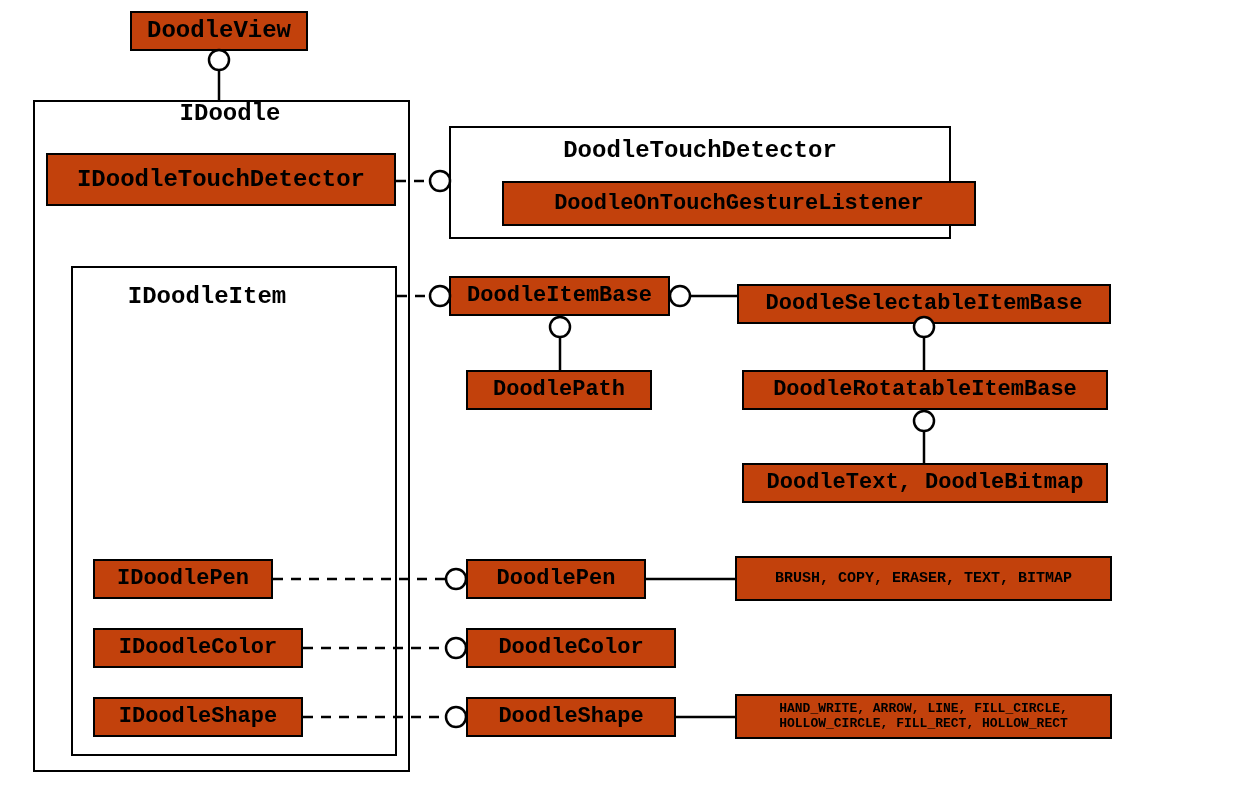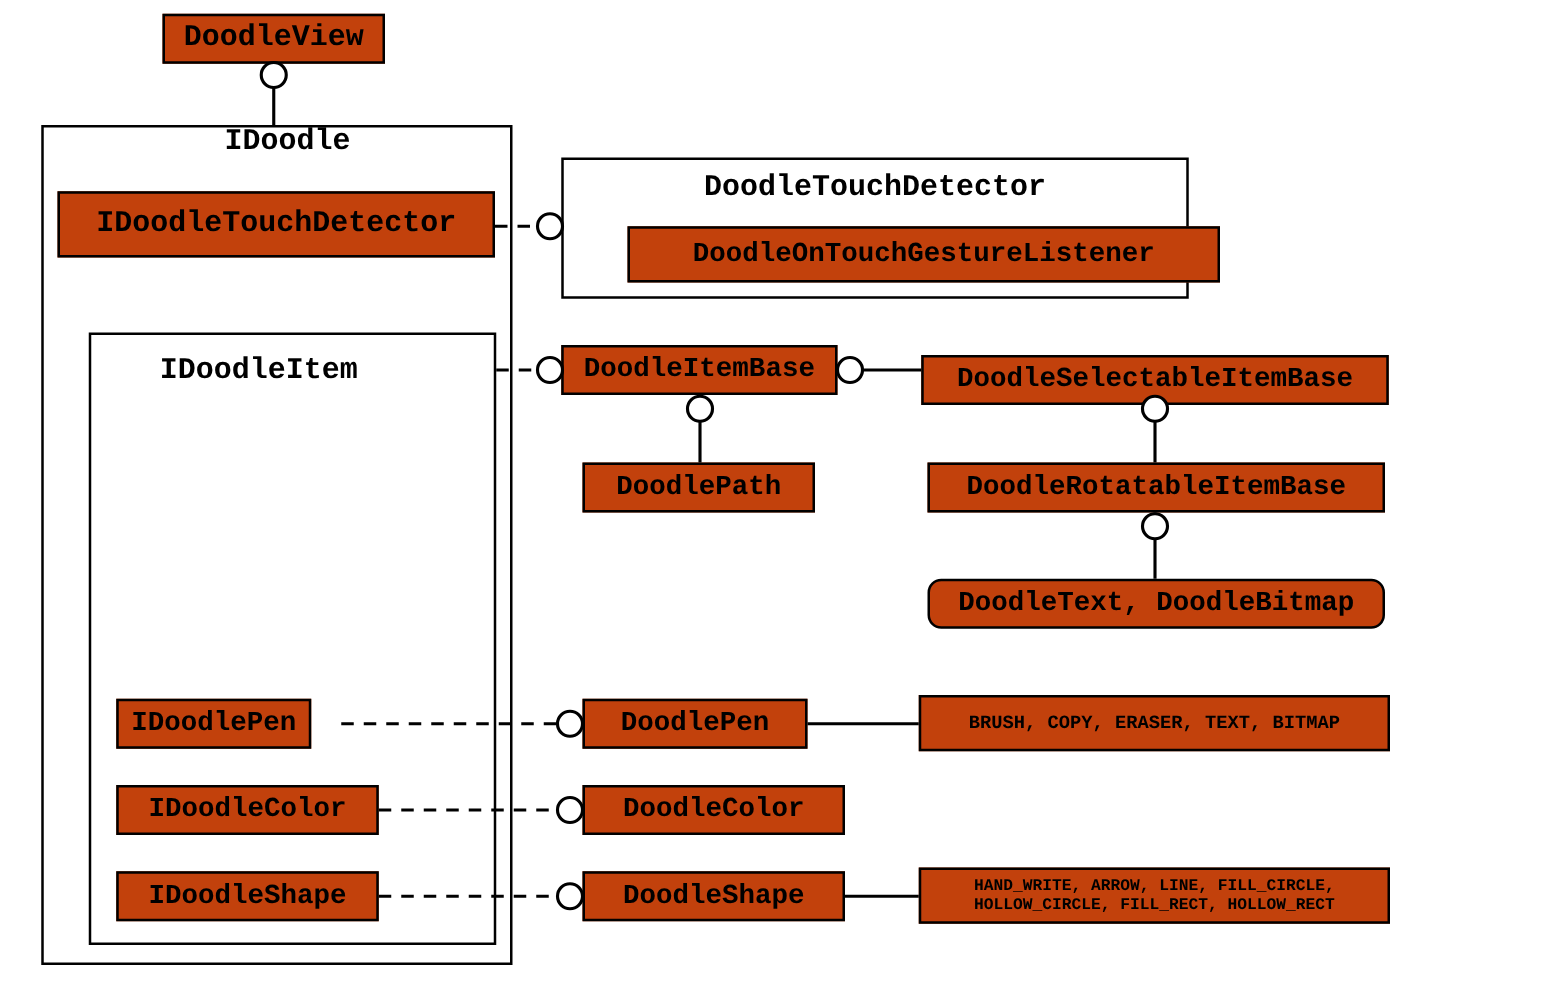--- a/index.html
+++ b/index.html
@@ -82,25 +82,25 @@
 </div>
 
 <div class="box fs-22" style="left:466px; top:370px; width:186px; height:40px;">
   <span>DoodlePath</span>
 </div>
 
 <div class="box fs-22" style="left:742px; top:370px; width:366px; height:40px;">
   <span>DoodleRotatableItemBase</span>
 </div>
 
-<div class="box fs-22" style="left:742px; top:463px; width:366px; height:40px;border-radius:11px;">
+<div class="box fs-22" style="left:742px; top:463px; width:366px; height:40px;">
   <span>DoodleText, DoodleBitmap</span>
 </div>
 
-<div class="box fs-22" style="left:93px; top:559px; width:156px; height:40px;">
+<div class="box fs-22" style="left:93px; top:559px; width:180px; height:40px;">
   <span>IDoodlePen</span>
 </div>
 
 <div class="box fs-22" style="left:466px; top:559px; width:180px; height:40px;">
   <span>DoodlePen</span>
 </div>
 
 <div class="box fs-15" style="left:735px; top:556px; width:377px; height:45px;">
   <span>BRUSH, COPY, ERASER, TEXT, BITMAP</span>
 </div>

